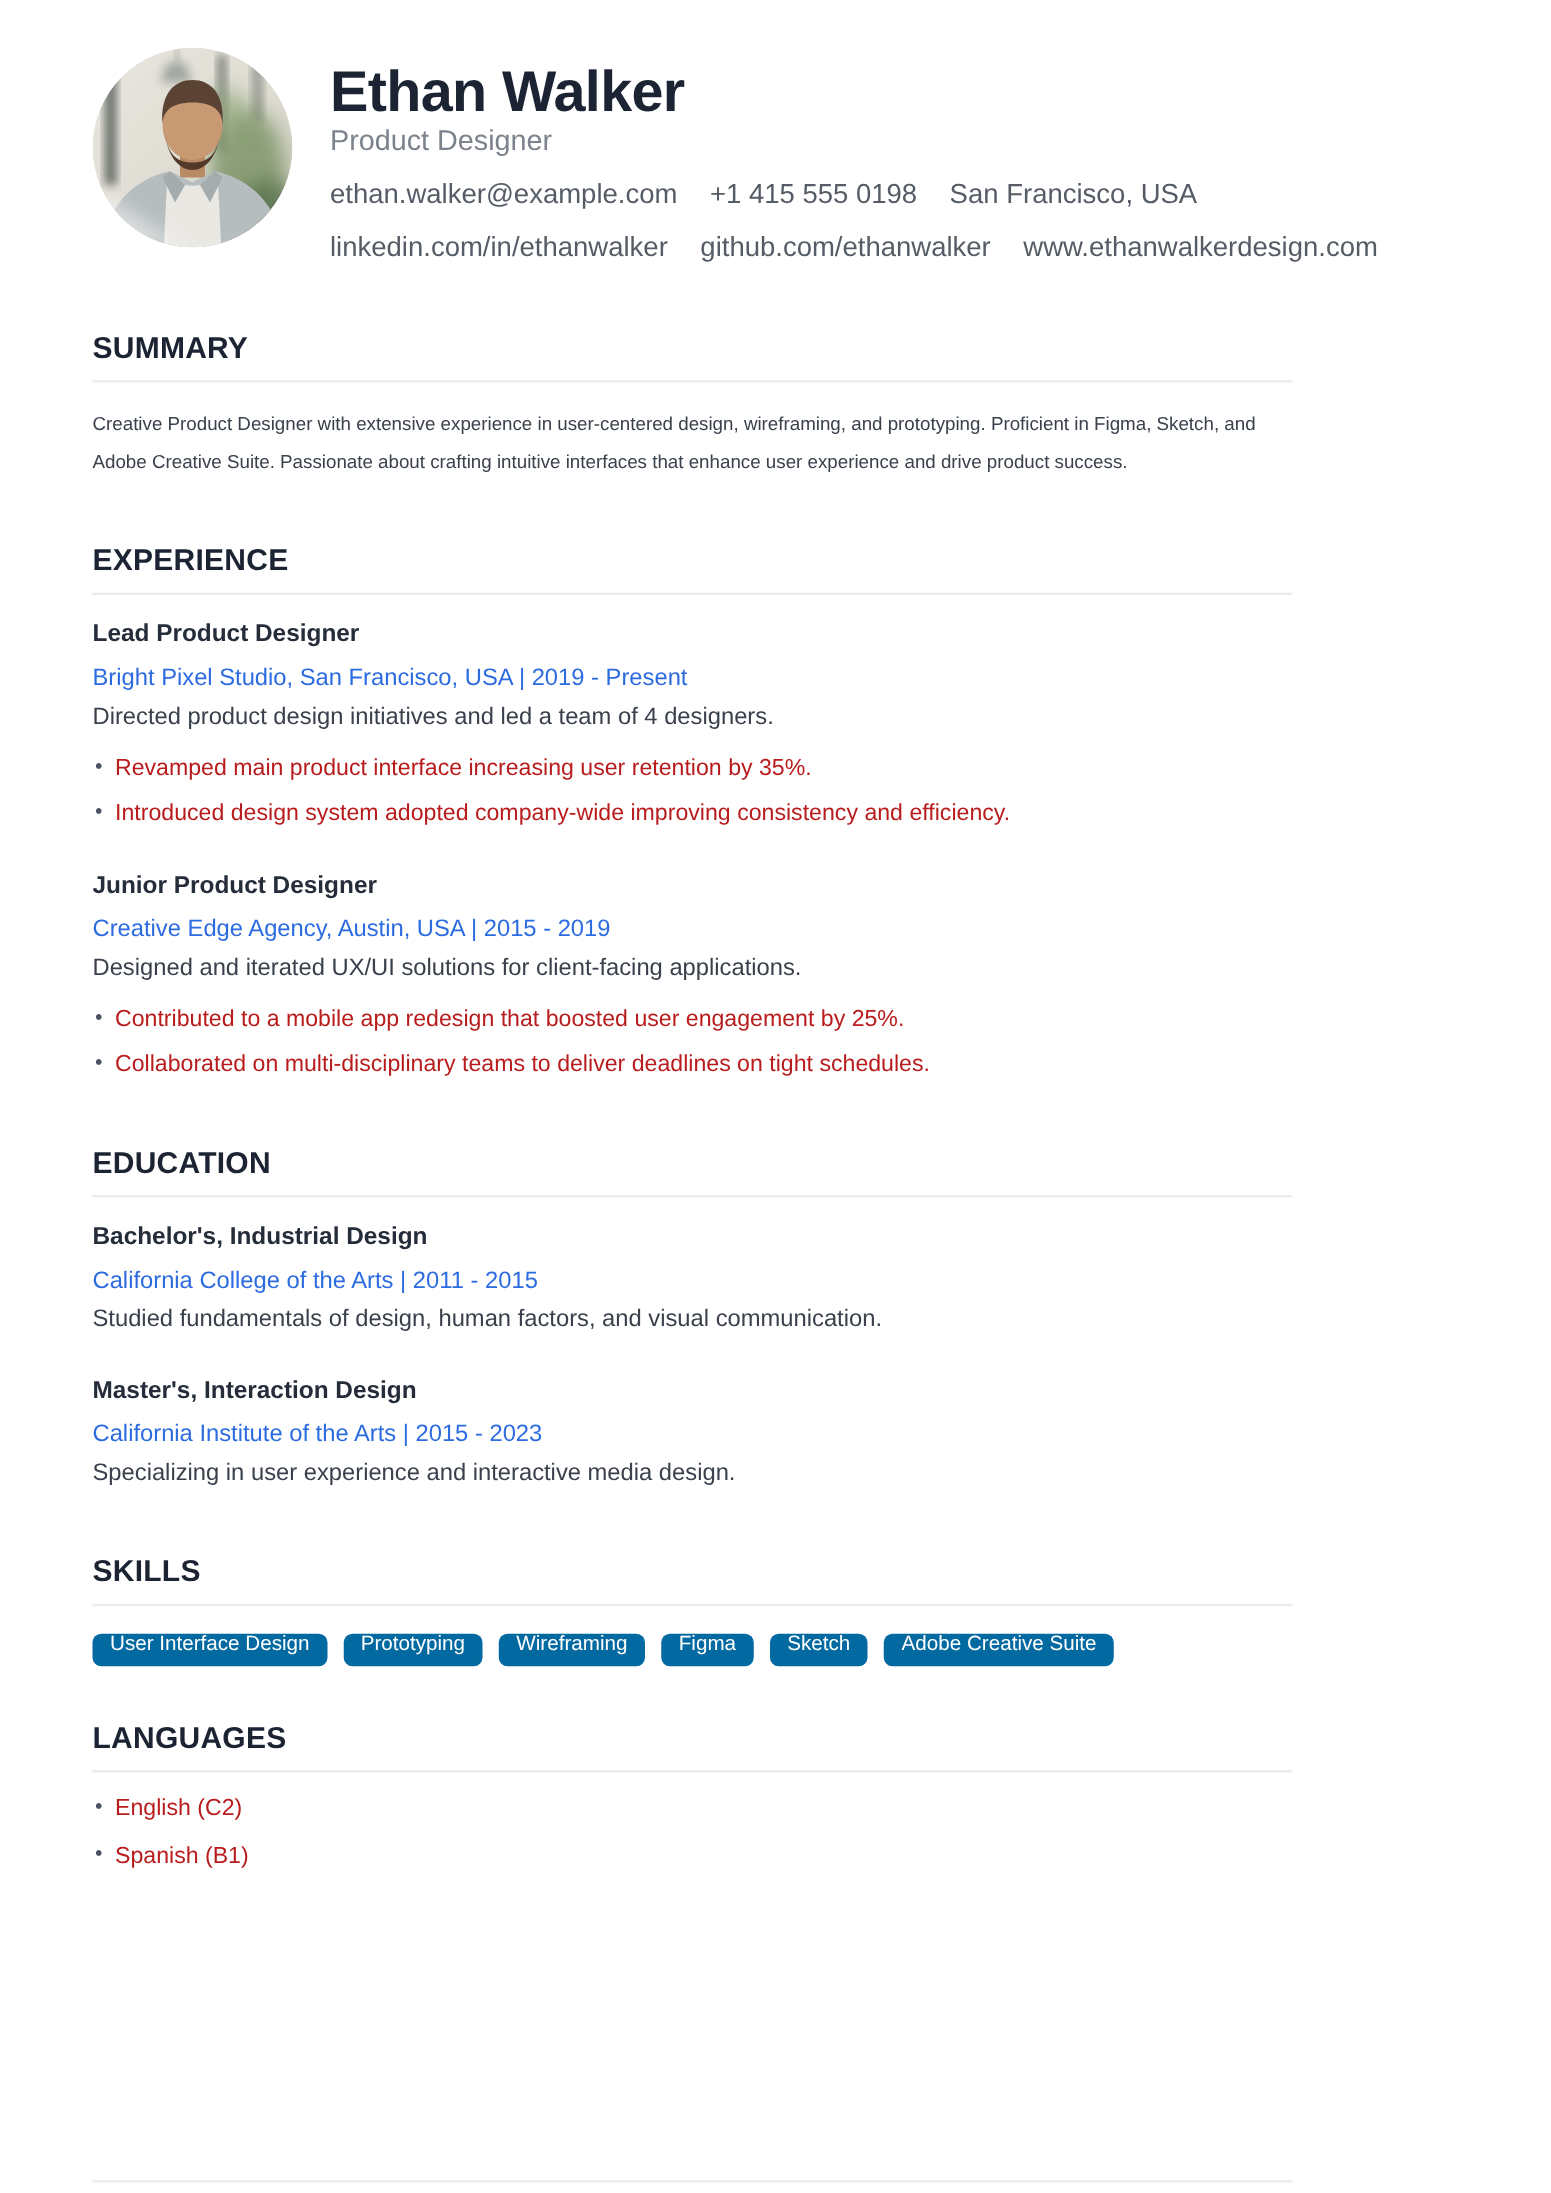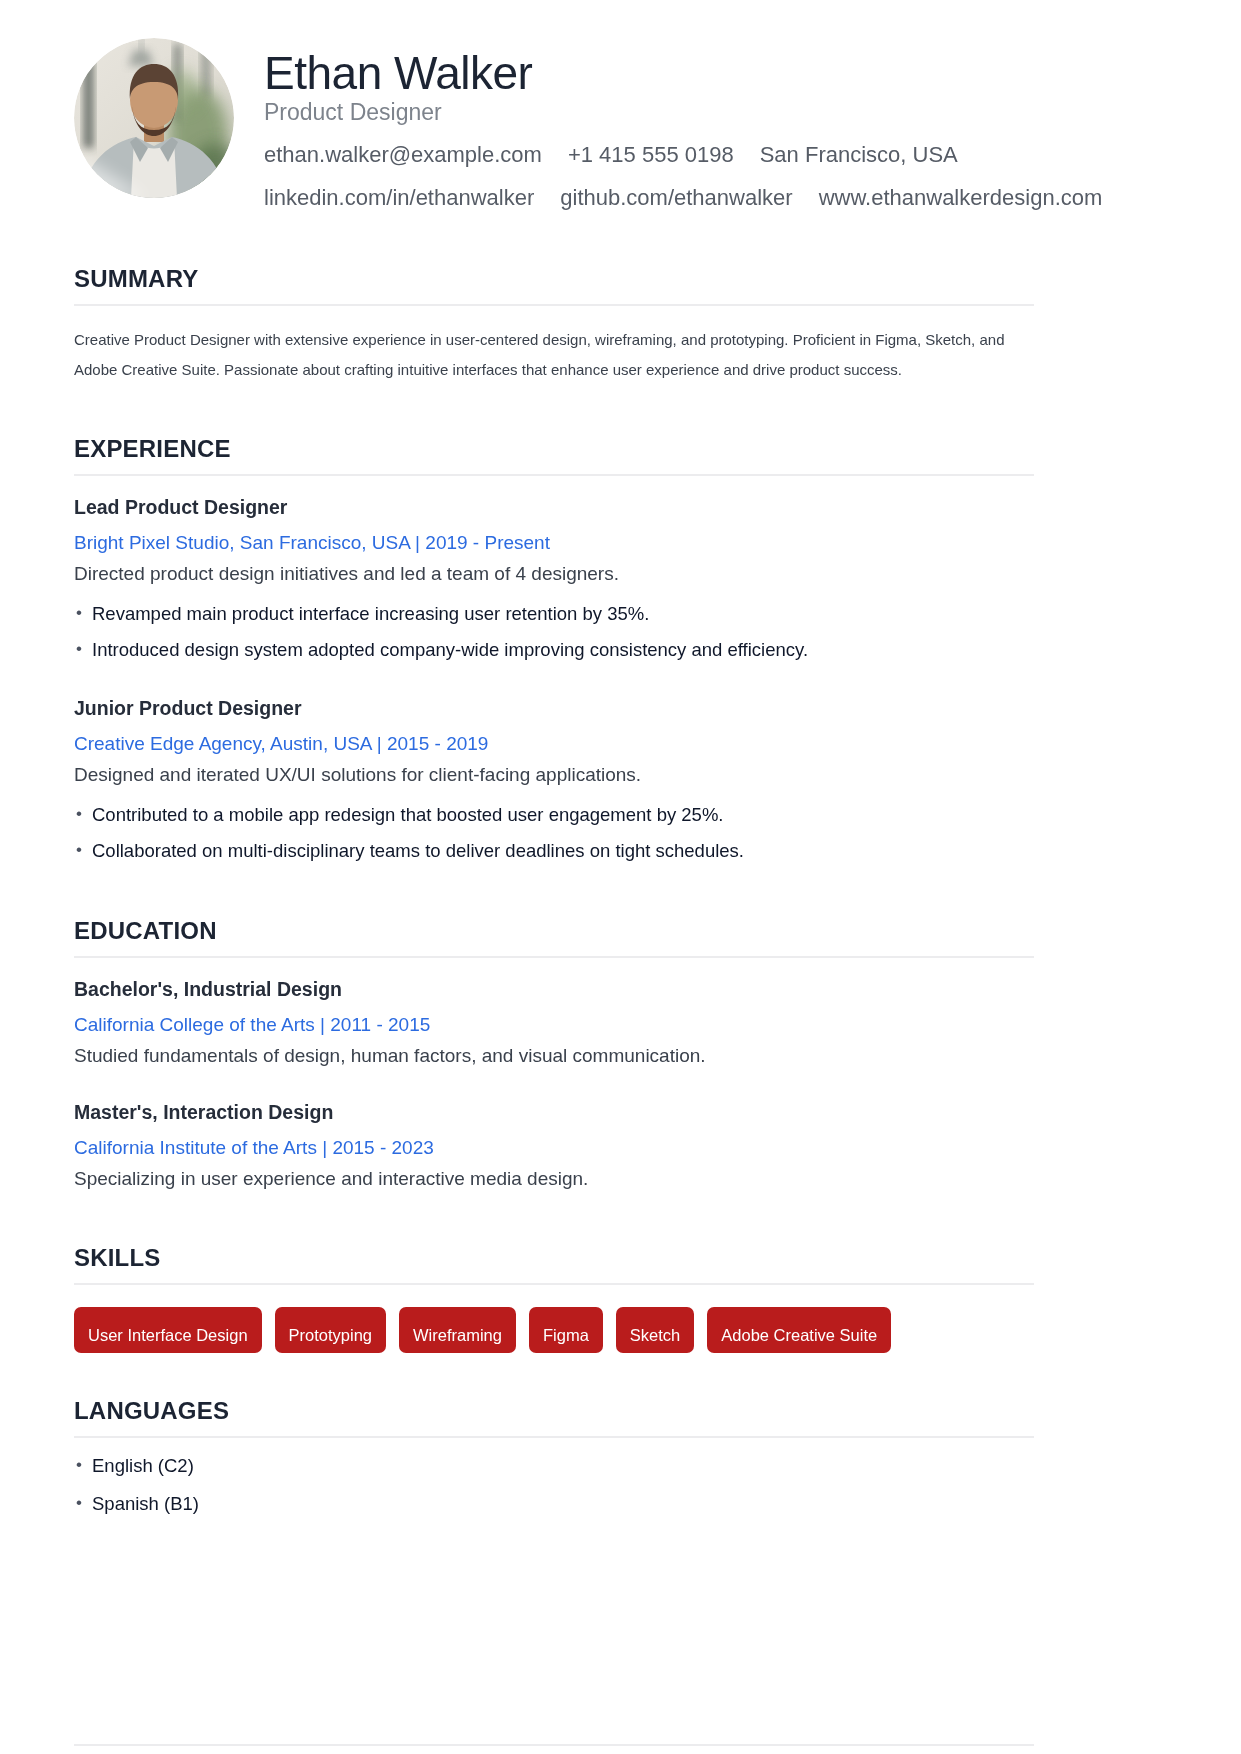--- a/index.html
+++ b/index.html
@@ -21,21 +21,21 @@
   
   .header { display: flex; align-items: flex-start; }
   .avatar-wrap {
     width: 160px; height: 160px; border-radius: 50%;
     overflow: hidden; flex: 0 0 auto;
     margin-top: 2px;
   }
   .avatar-wrap svg { display: block; width: 100%; height: 100%; }
   .header-text { margin-left: 30px; padding-top: 12px; }
   .name {
-    font-size: 46px; font-weight: 400; letter-spacing: -0.5px;
+    font-size: 46px; font-weight: 700; letter-spacing: -0.5px;
     color: #1c2433; line-height: 1.1;
   }
   .job-title { margin-top: 0; font-size: 23px; color: #7d838c; }
   .contact-row {
     display: flex; gap: 26px; margin-top: 16px;
     font-size: 22px; color: #565c66; white-space: nowrap;
   }
   .contact-row.second { margin-top: 17px; }
 
   
@@ -55,33 +55,33 @@
 
   .entry { margin-top: 20px; }
   .entry + .entry { margin-top: 34px; }
   .entry-title { font-size: 19.5px; font-weight: 800; color: #262d3a; }
   .entry-meta { margin-top: 13px; font-size: 19px; color: #2c6be0; }
   .entry-desc { margin-top: 9px; font-size: 19px; color: #3a414c; }
 
   ul.bullets { margin-top: 17px; list-style: none; }
   ul.bullets li {
     position: relative; padding-left: 18px;
-    font-size: 18.5px; color: #0f172a; margin-bottom: 11px; line-height: 1.35;
+    font-size: 18.5px; color: #b91c1c; margin-bottom: 11px; line-height: 1.35;
   }
   ul.bullets li::before {
     content: "•"; position: absolute; left: 2px; top: 0;
     color: #4a5160; font-size: 17px;
   }
 
   
   .chips { display: flex; flex-wrap: wrap; gap: 13px; margin-top: 22px; }
   .chip {
-    background: #b91c1c; color: #ffffff;
+    background: #0369a1; color: #ffffff;
     font-size: 16.5px; line-height: 1;
-    padding: 20px 14px 9px; border-radius: 7px;
+    padding: 0 14px 9px; border-radius: 7px;
   }
 
   
   .section ul.bullets.langs { margin-top: 16px; }
   ul.bullets.langs li { margin-bottom: 13px; }
 
   .footer-rule {
     position: absolute; left: 74px; bottom: 8px; width: 960px;
     height: 2px; background: #ececee;
   }

